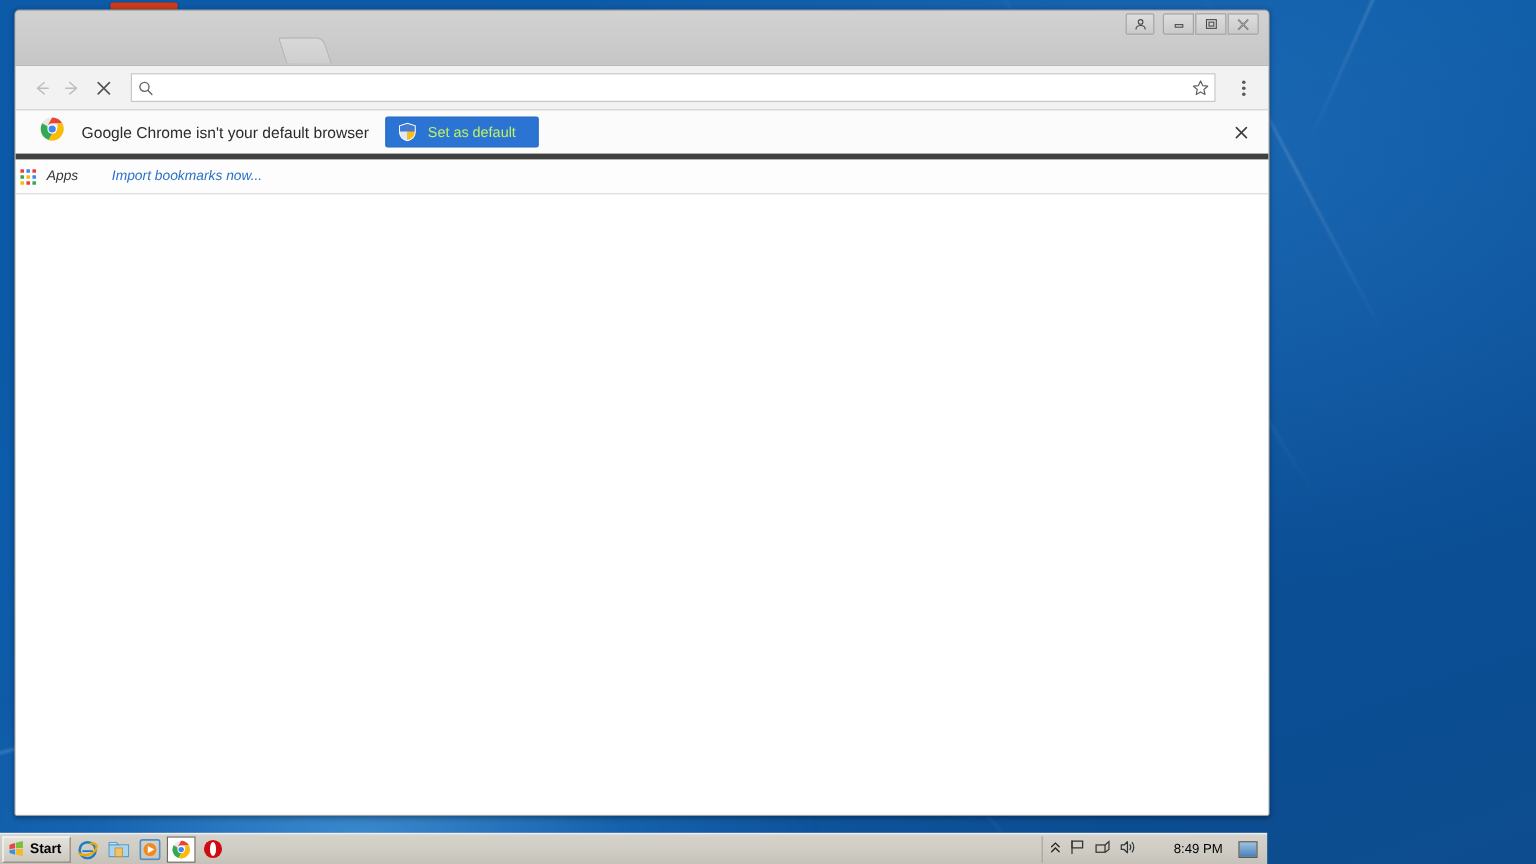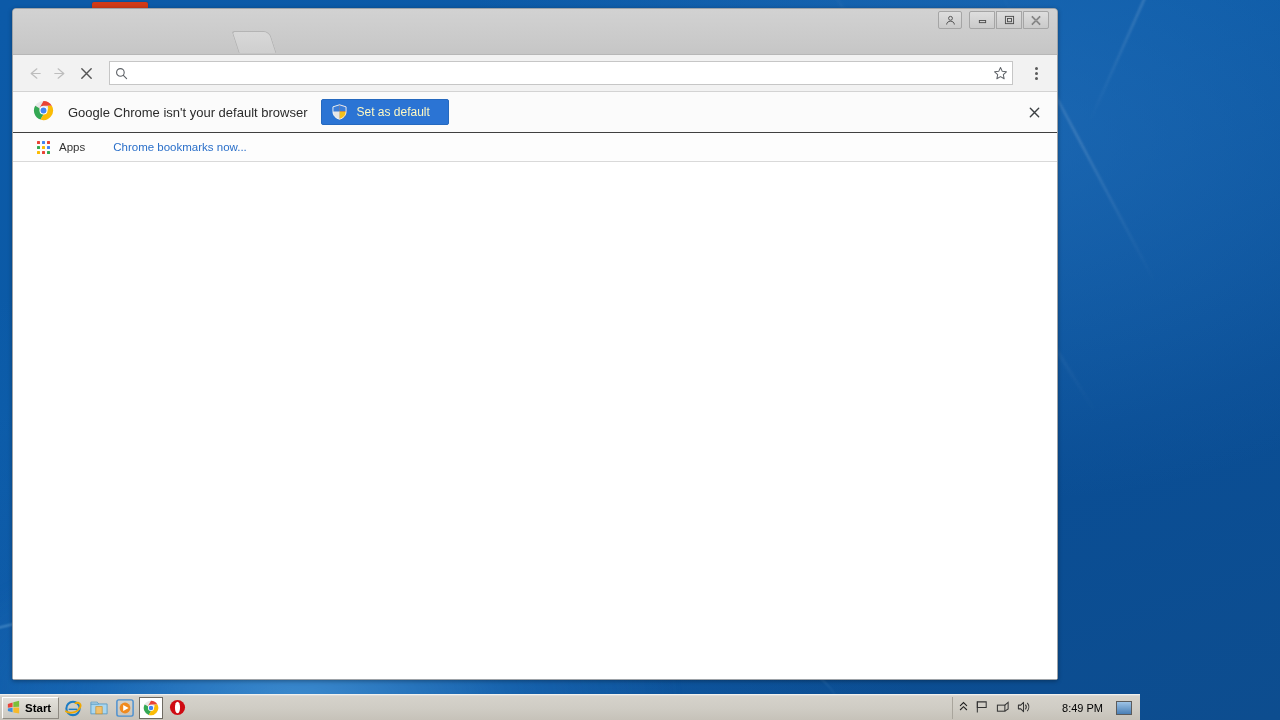--- a/index.html
+++ b/index.html
@@ -170,66 +170,67 @@
     width: 26px; height: 26px; margin-left: 4px;
     display:flex; flex-direction: column; align-items:center; justify-content:center; gap:2px;
     flex: 0 0 auto;
   }
   #menu-button i { width:3px; height:3px; background:#5a5a5a; border-radius:50%; display:block; }
 
   
   #infobar {
     height: 42px; background: #fbfbfb;
     border-top: 1px solid #d3d3d3;
-    border-bottom: 1px solid #404040;
+    border-bottom: 5px solid #404040;
     display: flex; align-items: center;
     padding: 0 10px 0 20px;
     flex: 0 0 auto;
     box-sizing: border-box;
   }
   #infobar-text { font-size: 13px; color: #2b2b2b; margin-left: 14px; white-space: nowrap; }
   #set-default-button {
     margin-left: 14px; height: 26px;
     background: #2b74d4;
     border: 1px solid #2569bf;
     border-radius: 2px;
     display: flex; align-items: center; gap: 9px;
     padding: 0 18px 0 10px;
-    color: #fef9c3; font-size: 12px;
+    color: #bef264; font-size: 12px;
     box-sizing: border-box;
   }
   #infobar-close {
     margin-left: auto; width: 26px; height: 26px;
     display:flex; align-items:center; justify-content:center;
     color: #444; font-size: 14px;
   }
 
   
   #bookmarks-bar {
     height: 29px; background: #fdfdfd;
     border-bottom: 1px solid #d9d9d9;
     display: flex; align-items: center;
-    padding-left: 24px;
+    padding-left: 4px;
     font-size: 11.5px; color: #444;
     flex: 0 0 auto;
     box-sizing: border-box;
+    font-style: italic;
   }
   #apps-grid { display:grid; grid-template-columns: repeat(3, 3px); gap:2px; margin-right: 9px; }
   #apps-grid span { width:3px; height:3px; display:block; border-radius:0.5px; }
   #apps-label { font-size: 11.5px; color: #333; margin-right: 22px; }
   #bookmarks-hint { color: #555; }
   #import-link { color: #2a6fc9; margin-left: 6px; }
 
   
   #content-area { flex: 1 1 auto; background: #ffffff; }
 
   
   #taskbar {
     position: absolute; left: 0; bottom: 0;
-    width: 1140px; height: 26px;
+    width: 1056px; height: 26px;
     background: linear-gradient(180deg, #dedede 0%, #d5d2cb 6%, #cfccc4 55%, #c6c2b9 100%);
     border-top: 1px solid #f1f0ec;
     display: flex; align-items: center;
     box-sizing: border-box;
   }
   #start-button {
     margin-left: 2px; height: 22px;
     display: flex; align-items: center; gap: 4px;
     padding: 0 7px 0 3px;
     background: linear-gradient(180deg, #e4e2dc, #cbc8c0);
@@ -384,21 +385,21 @@
           <span style="background:#4285f4"></span>
           <span style="background:#ea4335"></span>
         <span style="background:#34a853"></span>
           <span style="background:#fbbc05"></span>
           <span style="background:#4285f4"></span>
         <span style="background:#fbbc05"></span>
           <span style="background:#ea4335"></span>
           <span style="background:#34a853"></span>
       </div>
       <span id="apps-label">Apps</span>
-      <span id="import-link">Chrome bookmarks now...</span>
+      <span id="import-link">Import bookmarks now...</span>
     </div>
 
     <div id="content-area"></div>
   </div>
 
   <div id="taskbar">
     <div id="start-button">
       <svg width="15" height="15" viewBox="0 0 16 16">
         <path d="M2 4.2 L7 2.6 L7 7.4 L2 8.2 Z" fill="#e8453c"></path>
         <path d="M7.8 2.4 L14 0.8 L14 7.2 L7.8 7.4 Z" fill="#7bbf3a"></path>

